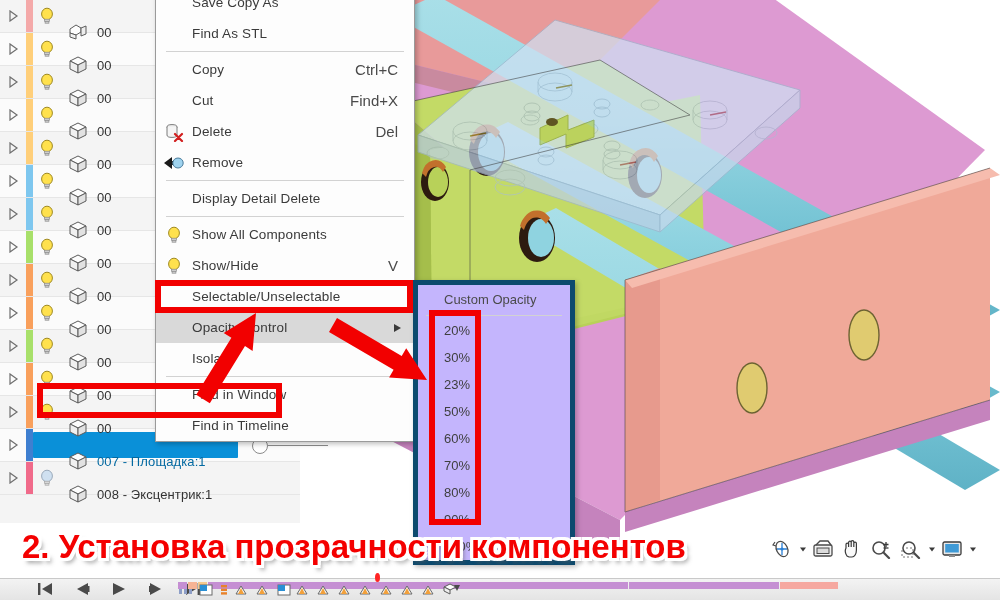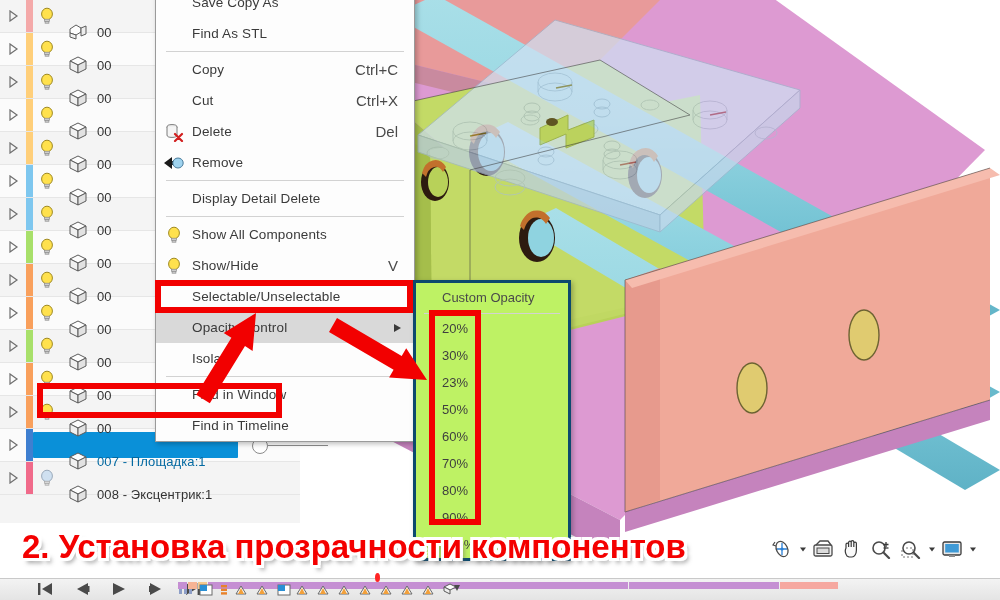--- a/index.html
+++ b/index.html
@@ -39,22 +39,22 @@
             border:1px solid #9a9a9a;box-shadow:2px 2px 5px rgba(0,0,0,.26);}
   .mi{height:31px;display:flex;align-items:center;position:relative;font-size:13.5px;color:#3a3a3a;}
   .mi .ico{width:36px;display:flex;justify-content:center;align-items:center;flex:none;}
   .mi .lbl{flex:1;letter-spacing:.15px;}
   .mi .acc{padding-right:16px;color:#4a4a4a;font-size:15px;}
   .mi .sub-arrow{padding-right:12px;display:flex;align-items:center;}
   .mi.hl{background:#d9d9d9;}
   .msep{height:1px;background:#d2d2d2;margin:2px 10px;}
 
   
-  #opacity-menu{left:413px;top:280px;width:152px;background:#bef264;
-                border:3px solid #0c4a6e;box-shadow:2px 2px 5px rgba(0,0,0,.26);}
+  #opacity-menu{left:413px;top:280px;width:152px;background:#c4b5fd;
+                border:5px solid #0c4a6e;box-shadow:2px 2px 5px rgba(0,0,0,.26);}
   .oi{height:27px;display:flex;align-items:center;padding-left:26px;
       font-size:13px;color:#3f3f3f;}
   .oi.head{padding-left:26px;color:#4a4a4a;height:29px;}
   .osep{height:1px;background:#d2d2d2;margin:1px 8px;}
 
   
   .redbox{border:6px solid #f20000;box-sizing:border-box;pointer-events:none;}
   #ann-arrows{left:0;top:0;width:1000px;height:600px;pointer-events:none;}
 
   #caption{left:22px;top:528px;width:760px;height:40px;
@@ -572,21 +572,21 @@
     </div>
     <div class="msep"></div>
     <div class="mi">
       <div class="ico"></div>
       <div class="lbl">Copy</div>
       <div class="acc">Ctrl+C</div>
     </div>
     <div class="mi">
       <div class="ico"></div>
       <div class="lbl">Cut</div>
-      <div class="acc">Ctrl+X</div>
+      <div class="acc">Find+X</div>
     </div>
     <div class="mi">
       <div class="ico">
         <svg width="20" height="20" viewBox="0 0 20 20">
           <ellipse cx="8" cy="5" rx="5" ry="2.4" fill="#efefef" stroke="#7a7a7a" stroke-width="1"></ellipse>
           <path d="M3,5 L3,13 a5,2.4 0 0 0 10,0 L13,5" fill="#f5f5f5" stroke="#7a7a7a" stroke-width="1"></path>
           <path d="M11,12 L18,19 M18,12 L11,19" stroke="#d21f1f" stroke-width="2.2" stroke-linecap="round"></path>
         </svg>
       </div>
       <div class="lbl">Delete</div>

